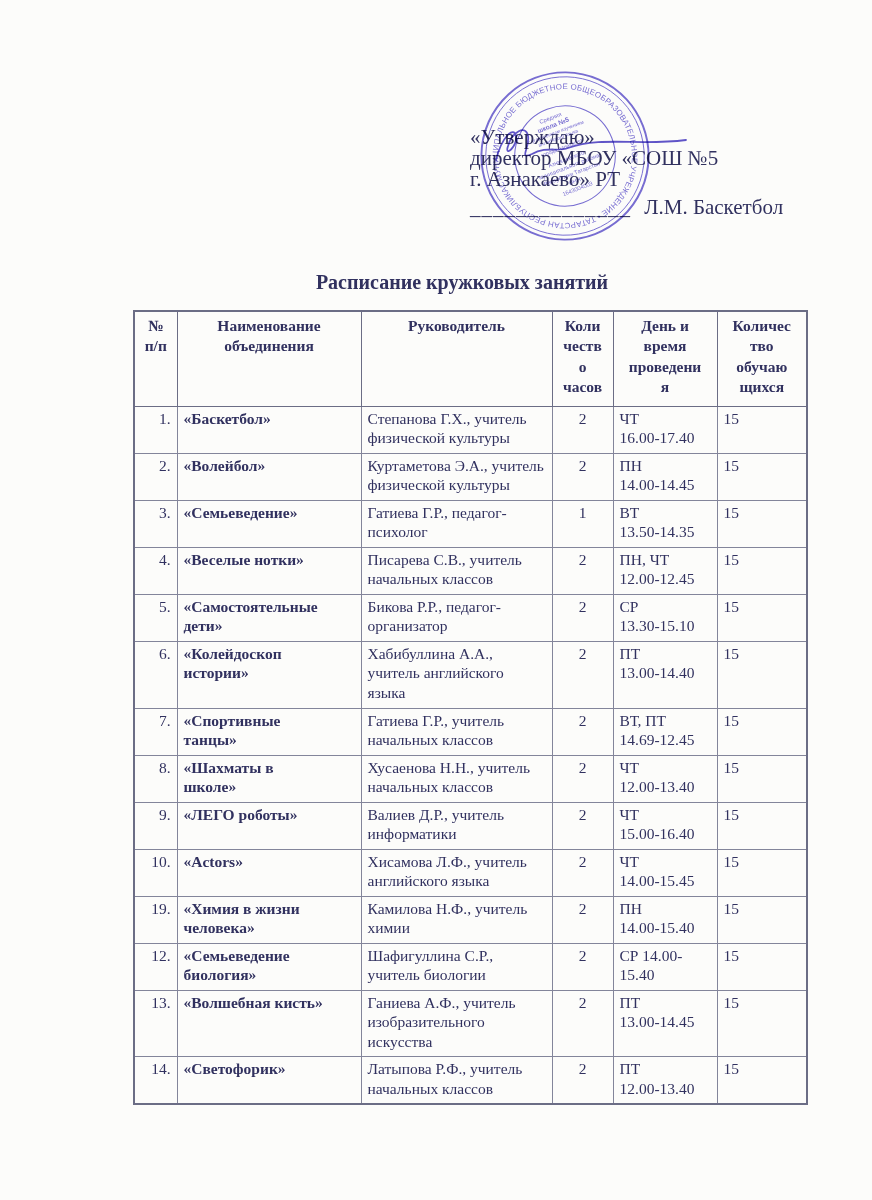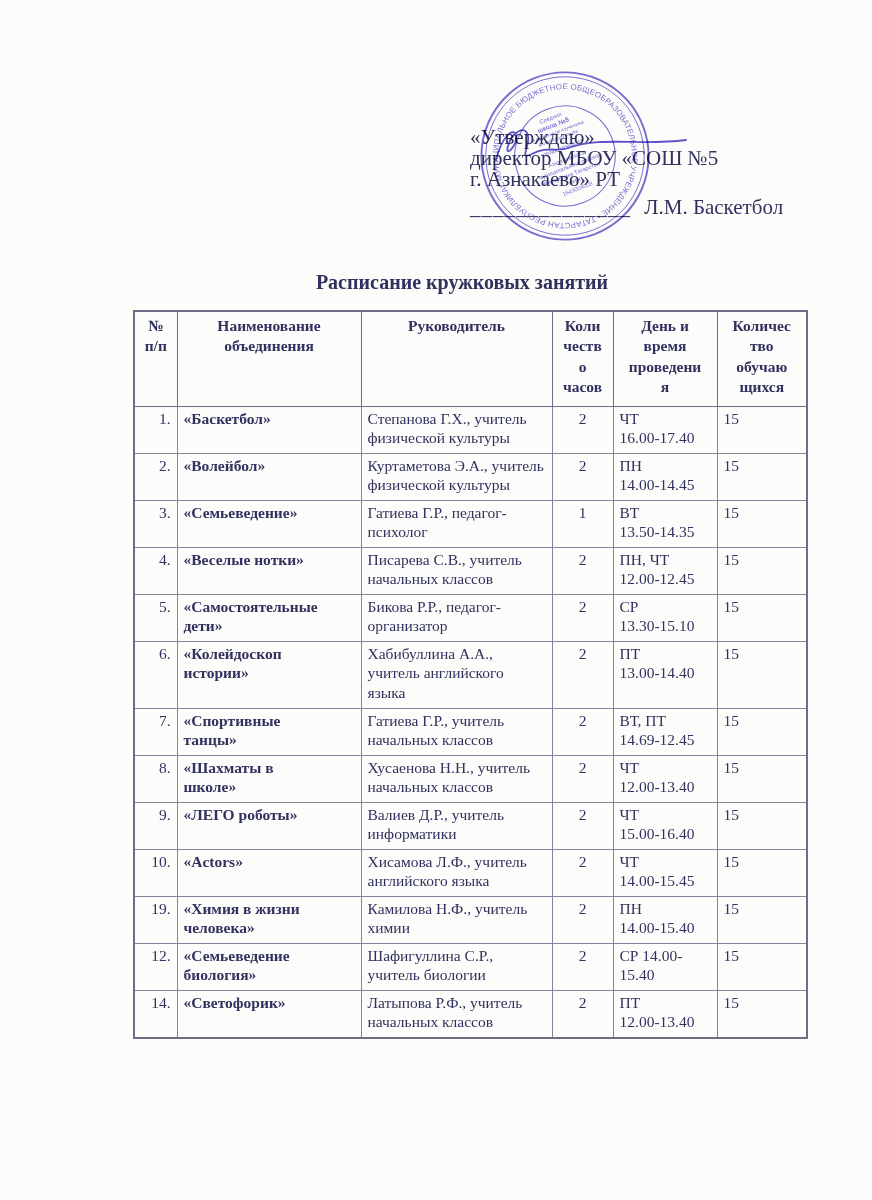--- a/index.html
+++ b/index.html
@@ -259,20 +259,29 @@
           <td class="c-num">12.</td>
           <td class="c-name">«Семьеведение
 биология»</td>
           <td class="c-leader">Шафигуллина С.Р., учитель биологии</td>
           <td class="c-hours">2</td>
           <td class="c-schedule">СР 14.00-
 15.40</td>
           <td class="c-students">15</td>
         </tr>
         <tr>
+          <td class="c-num">13.</td>
+          <td class="c-name">«Волшебная кисть»</td>
+          <td class="c-leader">Ганиева А.Ф., учитель изобразительного искусства</td>
+          <td class="c-hours">2</td>
+          <td class="c-schedule">ПТ
+13.00-14.45</td>
+          <td class="c-students">15</td>
+        </tr>
+        <tr>
           <td class="c-num">14.</td>
           <td class="c-name">«Светофорик»</td>
           <td class="c-leader">Латыпова Р.Ф., учитель начальных классов</td>
           <td class="c-hours">2</td>
           <td class="c-schedule">ПТ
 12.00-13.40</td>
           <td class="c-students">15</td>
         </tr>
       </tbody>
   </table>

